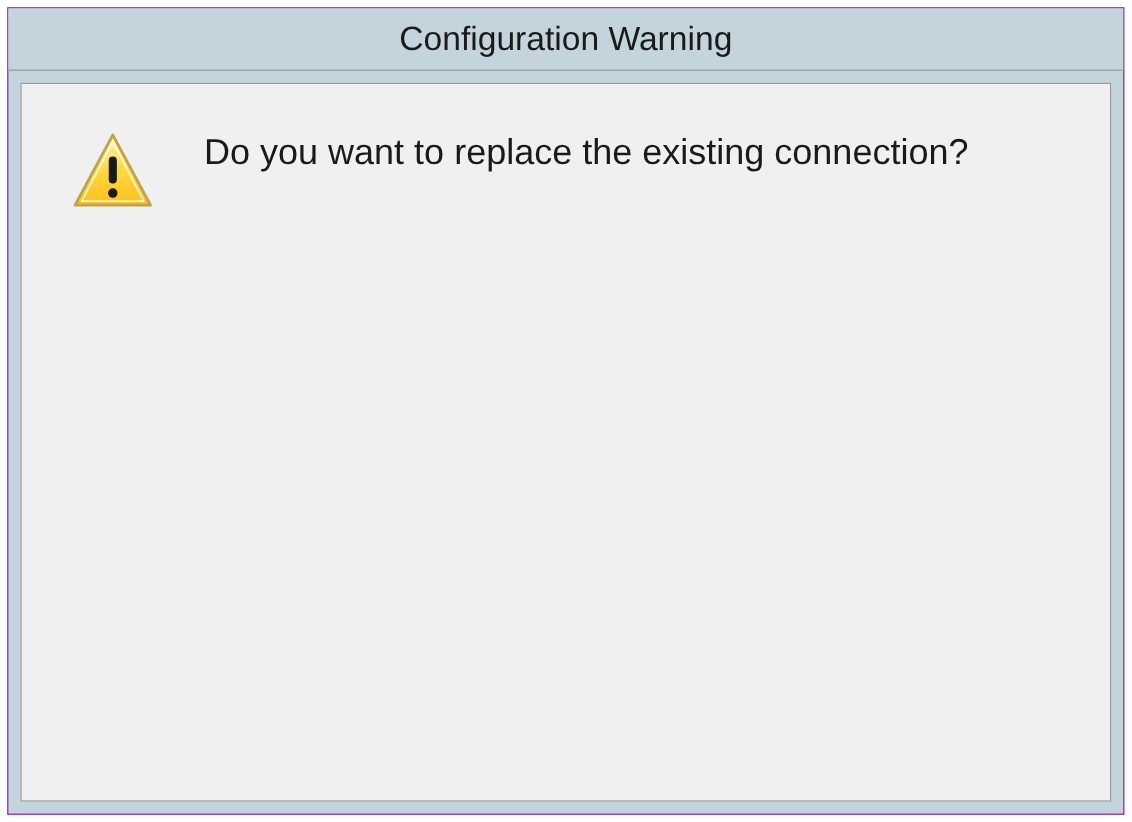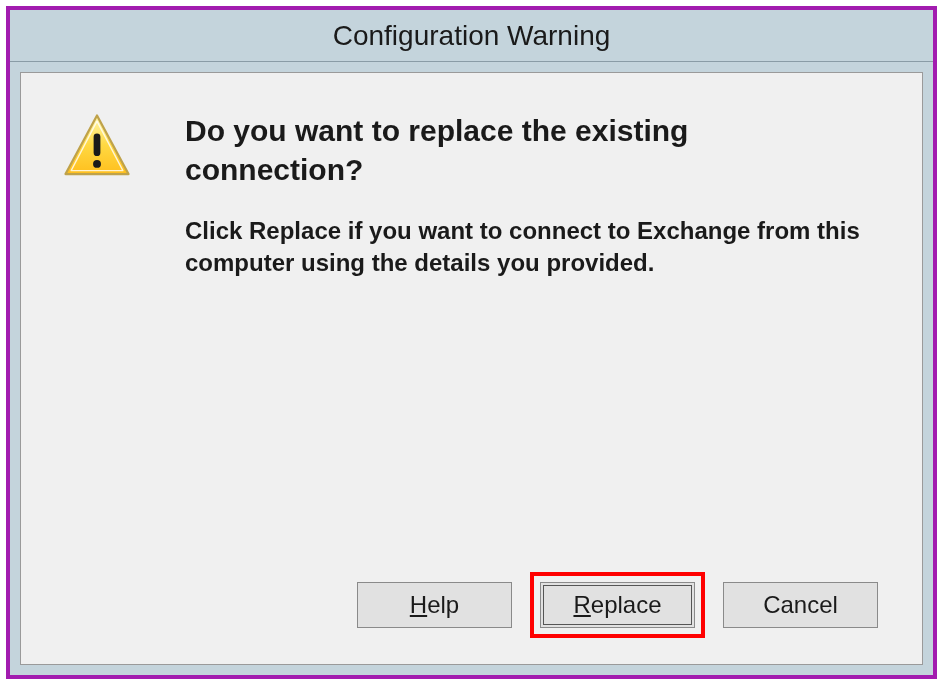--- a/index.html
+++ b/index.html
@@ -10,21 +10,21 @@
     body {
       font-family: "Segoe UI", Tahoma, sans-serif;
       background: #ffffff;
       width: 943px;
       height: 685px;
       padding: 6px;
     }
     .dialog {
       width: 100%;
       height: 100%;
-      border: 4px solid #a21caf;
+      border: 1px solid #a21caf;
       background: #c4d4dc;
       display: flex;
       flex-direction: column;
     }
     .titlebar {
       height: 52px;
       display: flex;
       align-items: center;
       justify-content: center;
       background: #c4d4dc;
@@ -40,22 +40,21 @@
       background: #f0f0f0;
       border: 1px solid #9a9a9a;
       padding: 38px 40px 20px 40px;
       display: flex;
       flex-direction: column;
     }
     .body-row {
       display: flex;
       flex-direction: row;
       align-items: flex-start;
-      gap: 44px;
-      font-weight: bold;
+      gap: 32px;
     }
     .icon-wrap {
       width: 80px;
       flex-shrink: 0;
     }
     .text-col {
       flex: 1;
       padding-right: 20px;
     }
     .heading {
@@ -129,31 +128,17 @@
           </defs>
           <polygon points="32,4 60,56 4,56" fill="url(#triGrad)" stroke="#bfa24a" stroke-width="2" stroke-linejoin="round"></polygon>
           <polygon points="32,9 55,53 9,53" fill="none" stroke="#ffffff" stroke-width="1.2" stroke-linejoin="round" opacity="0.8"></polygon>
           <rect x="29" y="20" width="6" height="20" rx="3" fill="#1a1a1a"></rect>
           <circle cx="32" cy="47" r="3.5" fill="#1a1a1a"></circle>
         </svg>
       </div>
 
       <div class="text-col">
         <div class="heading">Do you want to replace the existing connection?</div>
-        <div class="paragraph">Click Replace if you want to connect to Exchange from this computer using the details you provided.</div>
       </div>
     </div>
 
-    <div class="button-row">
-      <button class="btn">
-        <span class="underline-first">Help</span>
-      </button>
-      <div class="highlight-wrap">
-        <button class="btn btn-focused">
-          <span class="underline-first">Replace</span>
-        </button>
-      </div>
-      <button class="btn">
-        <span>Cancel</span>
-      </button>
-    </div>
   </div>
 </div>
 
 </body></html>

